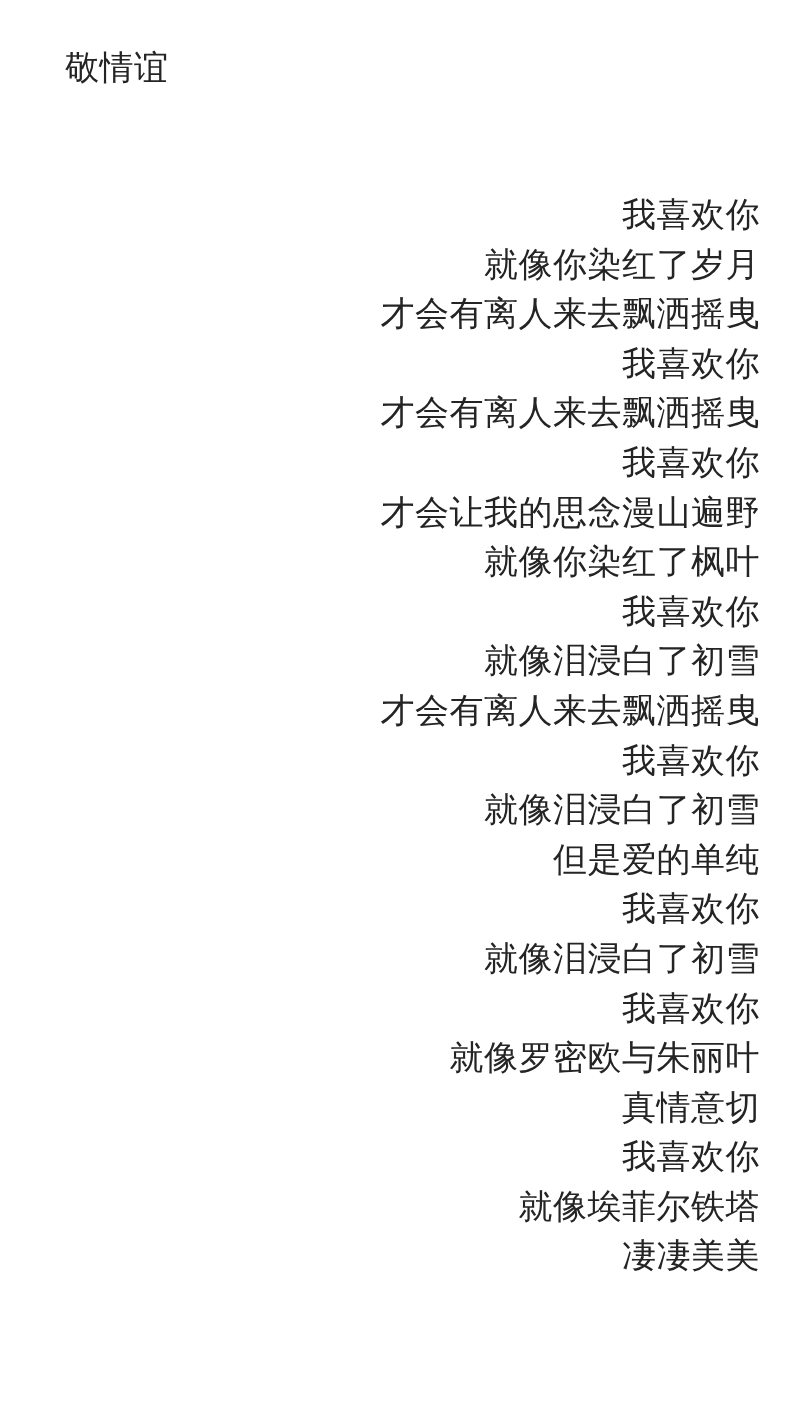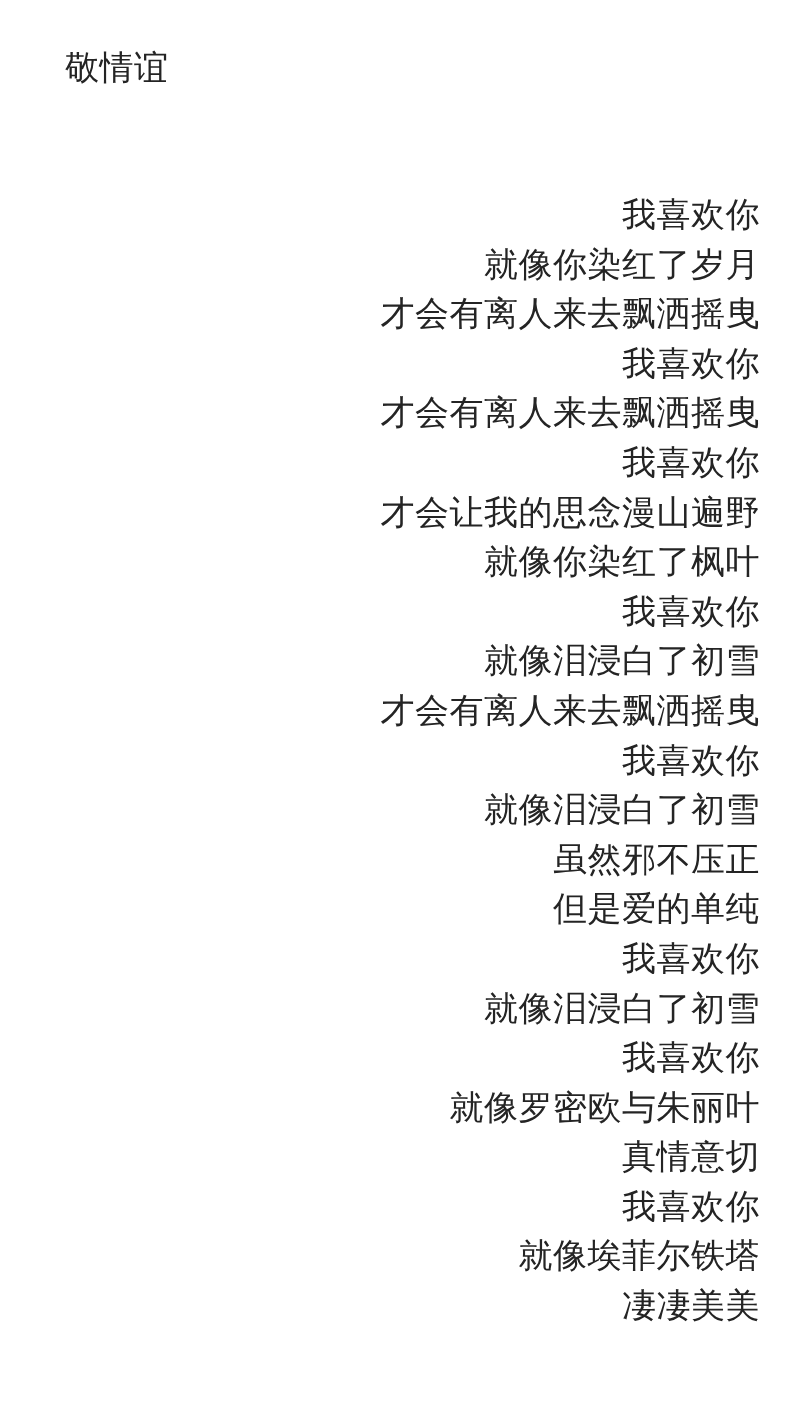--- a/index.html
+++ b/index.html
@@ -71,21 +71,20 @@
       <p class="line">我喜欢你</p>
 
       <p class="line">就像泪浸白了初雪</p>
 
       <p class="line">才会有离人来去飘洒摇曳</p>
 
       <p class="line">我喜欢你</p>
 
       <p class="line">就像泪浸白了初雪</p>
 
-      <p class="line">虽然邪不压正</p>
 
       <p class="line">但是爱的单纯</p>
 
       <p class="line">我喜欢你</p>
 
       <p class="line">就像泪浸白了初雪</p>
 
 
       <p class="line">我喜欢你</p>
 

